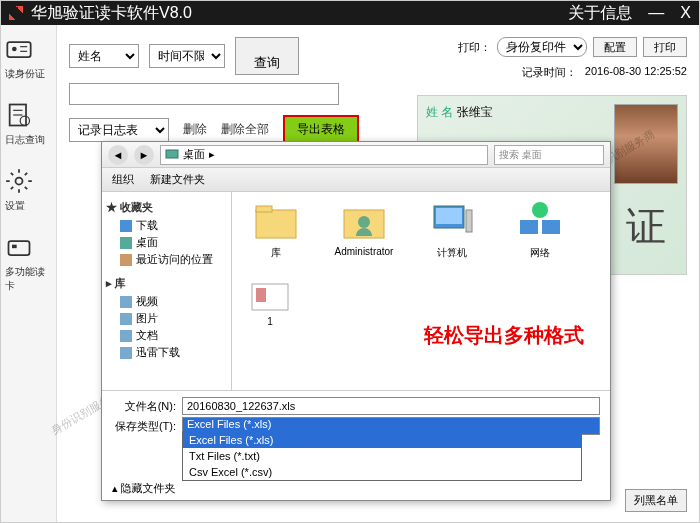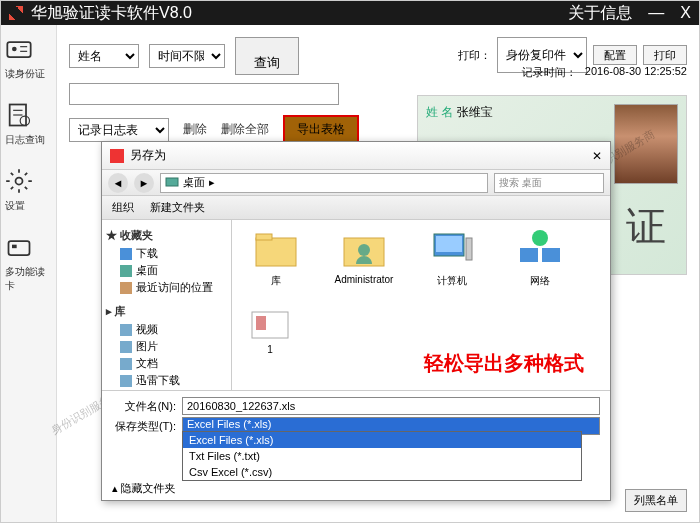--- a/index.html
+++ b/index.html
@@ -13,30 +13,30 @@
 .main { display: flex; height: calc(100% - 24px); }
 .sidebar { width: 56px; background: #f5f5f5; border-right: 1px solid #ddd; display: flex; flex-direction: column; }
 .side-item { display: flex; flex-direction: column; align-items: flex-start; padding: 10px 4px; font-size: 10px; color: #333; cursor: pointer; }
 .side-icon { width: 28px; height: 28px; margin-bottom: 4px; }
 
 .content { flex: 1; padding: 12px; position: relative; background: #fff; }
 .row1 { display: flex; gap: 10px; align-items: center; margin-bottom: 8px; }
 .sel { height: 24px; font-size: 12px; border: 1px solid #999; background: #fff; padding: 0 4px; }
 .btn { height: 38px; padding: 16px 18px; font-size: 13px; border: 1px solid #999; background: #f0f0f0; cursor: pointer; }
 .right-top { position: absolute; right: 12px; top: 12px; display: flex; gap: 6px; align-items: center; font-size: 11px; }
-.right-top .sel { height: 36px; }
+.right-top .sel { height: 20px; border-radius: 9px; }
 .small-btn { height: 20px; padding: 0 10px; font-size: 11px; border: 1px solid #999; background: #f4f4f4; cursor: pointer; }
 .record-time { position: absolute; right: 12px; top: 40px; font-size: 11px; display: flex; gap: 8px; }
 
 .row2 { margin-top: 8px; }
 .txt-input { width: 270px; height: 22px; border: 1px solid #999; }
 
 .row3 { display: flex; gap: 14px; align-items: center; margin-top: 10px; font-size: 12px; }
 .link-txt { color: #333; cursor: pointer; }
-.export-btn { border: 2px solid #d00; padding: 4px 12px; background: #a16207; cursor: pointer; font-size: 12px; }
+.export-btn { border: 2px solid #d00; padding: 4px 12px; background: #84cc16; cursor: pointer; font-size: 12px; }
 
 .id-card-area { position: absolute; right: 12px; top: 70px; width: 270px; height: 180px; background: linear-gradient(135deg, #e6f0e6, #d4e8d8); border: 1px solid #ccc; font-size: 12px; padding: 8px; }
 .id-name-label { color: #2a7; }
 .id-photo { position: absolute; right: 8px; top: 8px; width: 64px; height: 80px; background: linear-gradient(#8a5a3a, #c89070 40%, #704028); border: 1px solid #aaa; }
 .id-big-char { position: absolute; right: 20px; bottom: 20px; font-size: 40px; color: #444; }
 
 .watermark { position: absolute; font-size: 11px; color: rgba(0,0,0,0.25); transform: rotate(-30deg); pointer-events: none; }
 
 
 .dialog { position: absolute; left: 100px; top: 140px; width: 510px; height: 360px; background: #fff; border: 1px solid #888; box-shadow: 2px 2px 8px rgba(0,0,0,0.3); display: flex; flex-direction: column; z-index: 10; }
@@ -149,26 +149,20 @@
     </div>
 
     <button class="blacklist-btn">列黑名单</button>
 
     <div class="watermark" style="left:-10px; top:380px">身份识别服务商</div>
     <div class="watermark" style="right:40px; top:120px">身份识别服务商</div>
   </div>
 </div>
 
 <div class="dialog">
-  <div class="dlg-title">
-    <div class="red-sq"></div>
-    <span>另存为</span>
-    <div class="spacer"></div>
-    <span>✕</span>
-  </div>
   <div class="dlg-nav">
     <div class="nav-arrow">◄</div>
     <div class="nav-arrow">►</div>
     <div class="path-box">
       <svg width="14" height="14">
           <rect x="1" y="2" width="12" height="8" fill="#5a9" stroke="#376"></rect>
         </svg>
       <span>桌面</span>
       <span>▸</span>
     </div>

